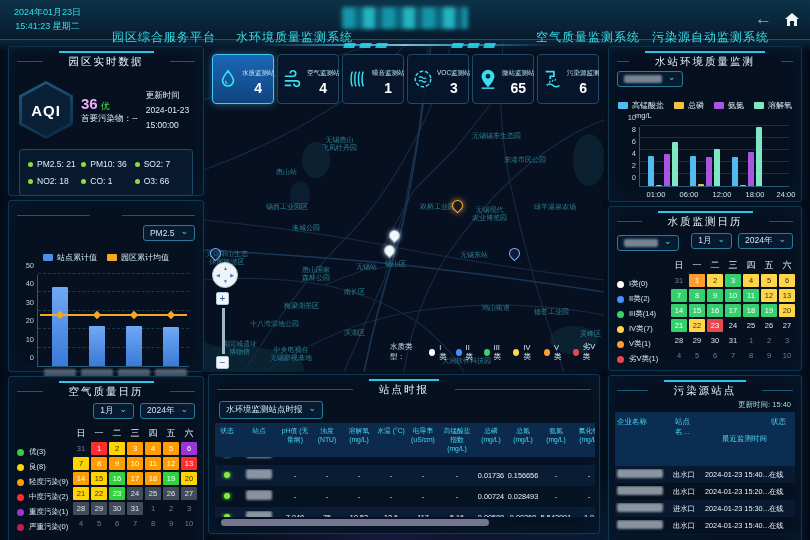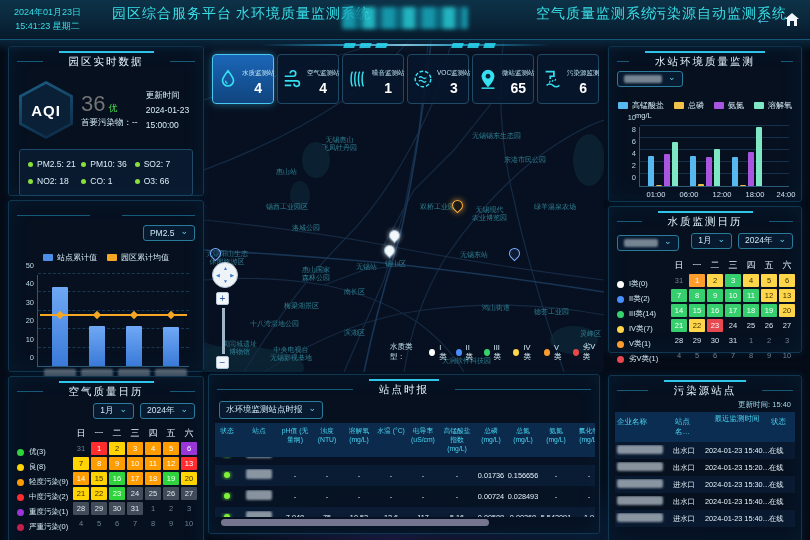--- a/index.html
+++ b/index.html
@@ -5,21 +5,21 @@
   html,body{margin:0;padding:0;background:#03070e;}
   *{box-sizing:border-box;font-family:"Liberation Sans","DejaVu Sans",sans-serif;}
   .stage{position:relative;width:810px;height:540px;overflow:hidden;background:#050c18;
     background-image:radial-gradient(260px 120px at 48% 100%,rgba(110,70,200,.20),transparent 70%),
                      radial-gradient(200px 90px at 72% 100%,rgba(40,120,220,.14),transparent 70%);}
   
   .hdr{position:absolute;left:0;top:0;width:810px;height:40px;z-index:30;
     background:linear-gradient(180deg,#0d3248 0%,#0a2538 60%,#071a2c 100%);
     border-bottom:1px solid #145a78;}
   .dt{position:absolute;left:14px;top:5px;color:#35dfe8;font-size:9px;line-height:14px;text-align:center;}
-  .nav-item{position:absolute;top:5px;color:#38dfe8;font-size:14px;letter-spacing:1px;cursor:pointer;white-space:nowrap;}
+  .nav-item{position:absolute;top:29px;color:#38dfe8;font-size:12px;letter-spacing:1px;cursor:pointer;white-space:nowrap;}
   .logo{position:absolute;left:342px;top:7px;width:126px;height:22px;border-radius:2px;opacity:.85;
     background:repeating-linear-gradient(90deg,#18a8bc 0 13px,#0c7086 13px 21px,#27ccd6 21px 33px,#0e5f78 33px 40px);
     filter:blur(2px);}
   .hicons{position:absolute;right:10px;top:8px;display:flex;gap:12px;align-items:center;}
   .back{color:#4fc8e8;font-size:17px;line-height:22px;cursor:pointer;}
   .home svg{display:block;}
   .deco{position:absolute;left:0;top:40px;width:810px;height:12px;z-index:29;
     background:linear-gradient(180deg,rgba(10,40,62,.9),rgba(6,20,36,0));}
   .deco .line{position:absolute;left:260px;top:4px;width:290px;height:2px;
     background:linear-gradient(90deg,transparent,#2aa8d8 30%,#9fe8ff 50%,#2aa8d8 70%,transparent);opacity:.8;}
@@ -48,21 +48,21 @@
   .lg-item.sq .lg-dot{width:10px;height:7px;border-radius:1px;}
   
   .aqi-row{display:flex;padding:10px 10px 4px;gap:8px;align-items:center;}
   .hex{width:54px;height:58px;position:relative;flex:0 0 54px;
     clip-path:polygon(50% 0,100% 25%,100% 75%,50% 100%,0 75%,0 25%);
     background:linear-gradient(160deg,#1d5f86,#0b2741);display:flex;align-items:center;justify-content:center;}
   .hex::before{content:"";position:absolute;inset:3px;clip-path:polygon(50% 0,100% 25%,100% 75%,50% 100%,0 75%,0 25%);
     background:#0a2036;}
   .hex b{position:relative;color:#fff;font-size:15px;letter-spacing:1px;}
   .aqi-mid{flex:1;}
-  .aqi-val{color:#737373;font-size:22px;font-weight:normal;}
+  .aqi-val{color:#f0abfc;font-size:15px;font-weight:bold;}
   .aqi-lvl{color:#46e84e;font-size:9px;margin-left:3px;}
   .aqi-sub{color:#d9eef8;font-size:8.5px;white-space:nowrap;}
   .aqi-upd{width:88px;color:#d9eef8;font-size:8.5px;line-height:15px;}
   .mbox{margin:6px 10px;border:1px solid #1c4a68;background:rgba(12,34,60,.55);border-radius:3px;
     display:grid;grid-template-columns:1fr 1fr 1fr;gap:7px 4px;padding:9px 8px;}
   .metric{display:flex;align-items:center;gap:4px;color:#dbeef8;font-size:8.5px;white-space:nowrap;}
   .dot{width:5px;height:5px;border-radius:50%;background:#8ae03a;display:inline-block;flex:0 0 5px;}
   
   .plot{position:relative;border-left:1px solid #2a5a78;border-bottom:1px solid #2a5a78;}
   .grid{position:absolute;left:0;right:0;border-top:1px dashed #193a56;}
@@ -676,21 +676,21 @@
         <div class="bar" style="left: 108px; width: 6px; height: 33.6px; background: rgb(168, 85, 224);"></div>
         <div class="bar" style="left: 116px; width: 6px; height: 59.4px; background: rgb(125, 232, 195);"></div>
         <span class="xlab" style="left: 16px; bottom: -13px;">01:00</span>
         <span class="xlab" style="left: 49px; bottom: -13px;">06:00</span>
         <span class="xlab" style="left: 82px; bottom: -13px;">12:00</span>
         <span class="xlab" style="left: 115px; bottom: -13px;">18:00</span>
         <span class="xlab" style="left: 146px; bottom: -13px;">24:00</span>
       </div>
   </div>
 
-  <div class="panel" style="left:608px;top:206px;width:194px;height:147px">
+  <div class="panel" style="left:608px;top:206px;width:194px;height:165px">
     <div class="ptitle">
         <div class="wing l"></div>
         <span class="lbl">水质监测日历</span>
         <div class="wing r"></div>
       </div>
     <div style="position:absolute;left:8px;top:26px"><span class="dd">
           <span class="rb" style="width:34px;height:8px"></span>
         </span></div>
     <div style="position:absolute;right:8px;top:26px;display:flex;gap:6px">
       <span class="dd">1月</span>
@@ -795,21 +795,21 @@
     <div class="ptitle">
         <div class="wing l"></div>
         <span class="lbl">污染源站点</span>
         <div class="wing r"></div>
       </div>
     <div class="upd">更新时间: 15:40</div>
     <div style="position:absolute;left:6px;right:6px;top:36px;bottom:6px;overflow:hidden">
       <div class="thead" id="pol-head" style="background:#0c2d52">
           <span style="width: 58px; flex: 0 0 58px; font-size: 7.5px; text-align: left; padding: 5px 2px;">企业名称</span>
           <span style="width: 32px; flex: 0 0 32px; font-size: 7.5px; text-align: left; padding: 5px 2px;">站点名…</span>
-          <span style="width: 64px; flex: 0 0 64px; font-size: 7.5px; text-align: center; padding: 2px 2px;">最近监测时间</span>
+          <span style="width: 64px; flex: 0 0 64px; font-size: 7.5px; text-align: right; padding: 22px 2px;">最近监测时间</span>
           <span style="width: 26px; flex: 0 0 26px; font-size: 7.5px; text-align: left; padding: 5px 2px;">状态</span>
         </div>
       <div id="pol-rows">
           <div class="trow" style="height: 17px; background: rgba(12, 34, 62, 0.55);">
             <span style="width: 58px; flex: 0 0 58px; text-align: left; padding-left: 2px;"><i class="rb" style="width: 46px; height: 9px; background: rgb(170, 180, 190);"></i></span>
             <span style="width: 32px; flex: 0 0 32px; text-align: left;">出水口</span>
             <span style="width: 64px; flex: 0 0 64px; text-align: left;">2024-01-23 15:40…</span>
             <span style="width: 26px; flex: 0 0 26px; text-align: left;">在线</span>
           </div>
           <div class="trow" style="height: 17px; background: transparent;">

